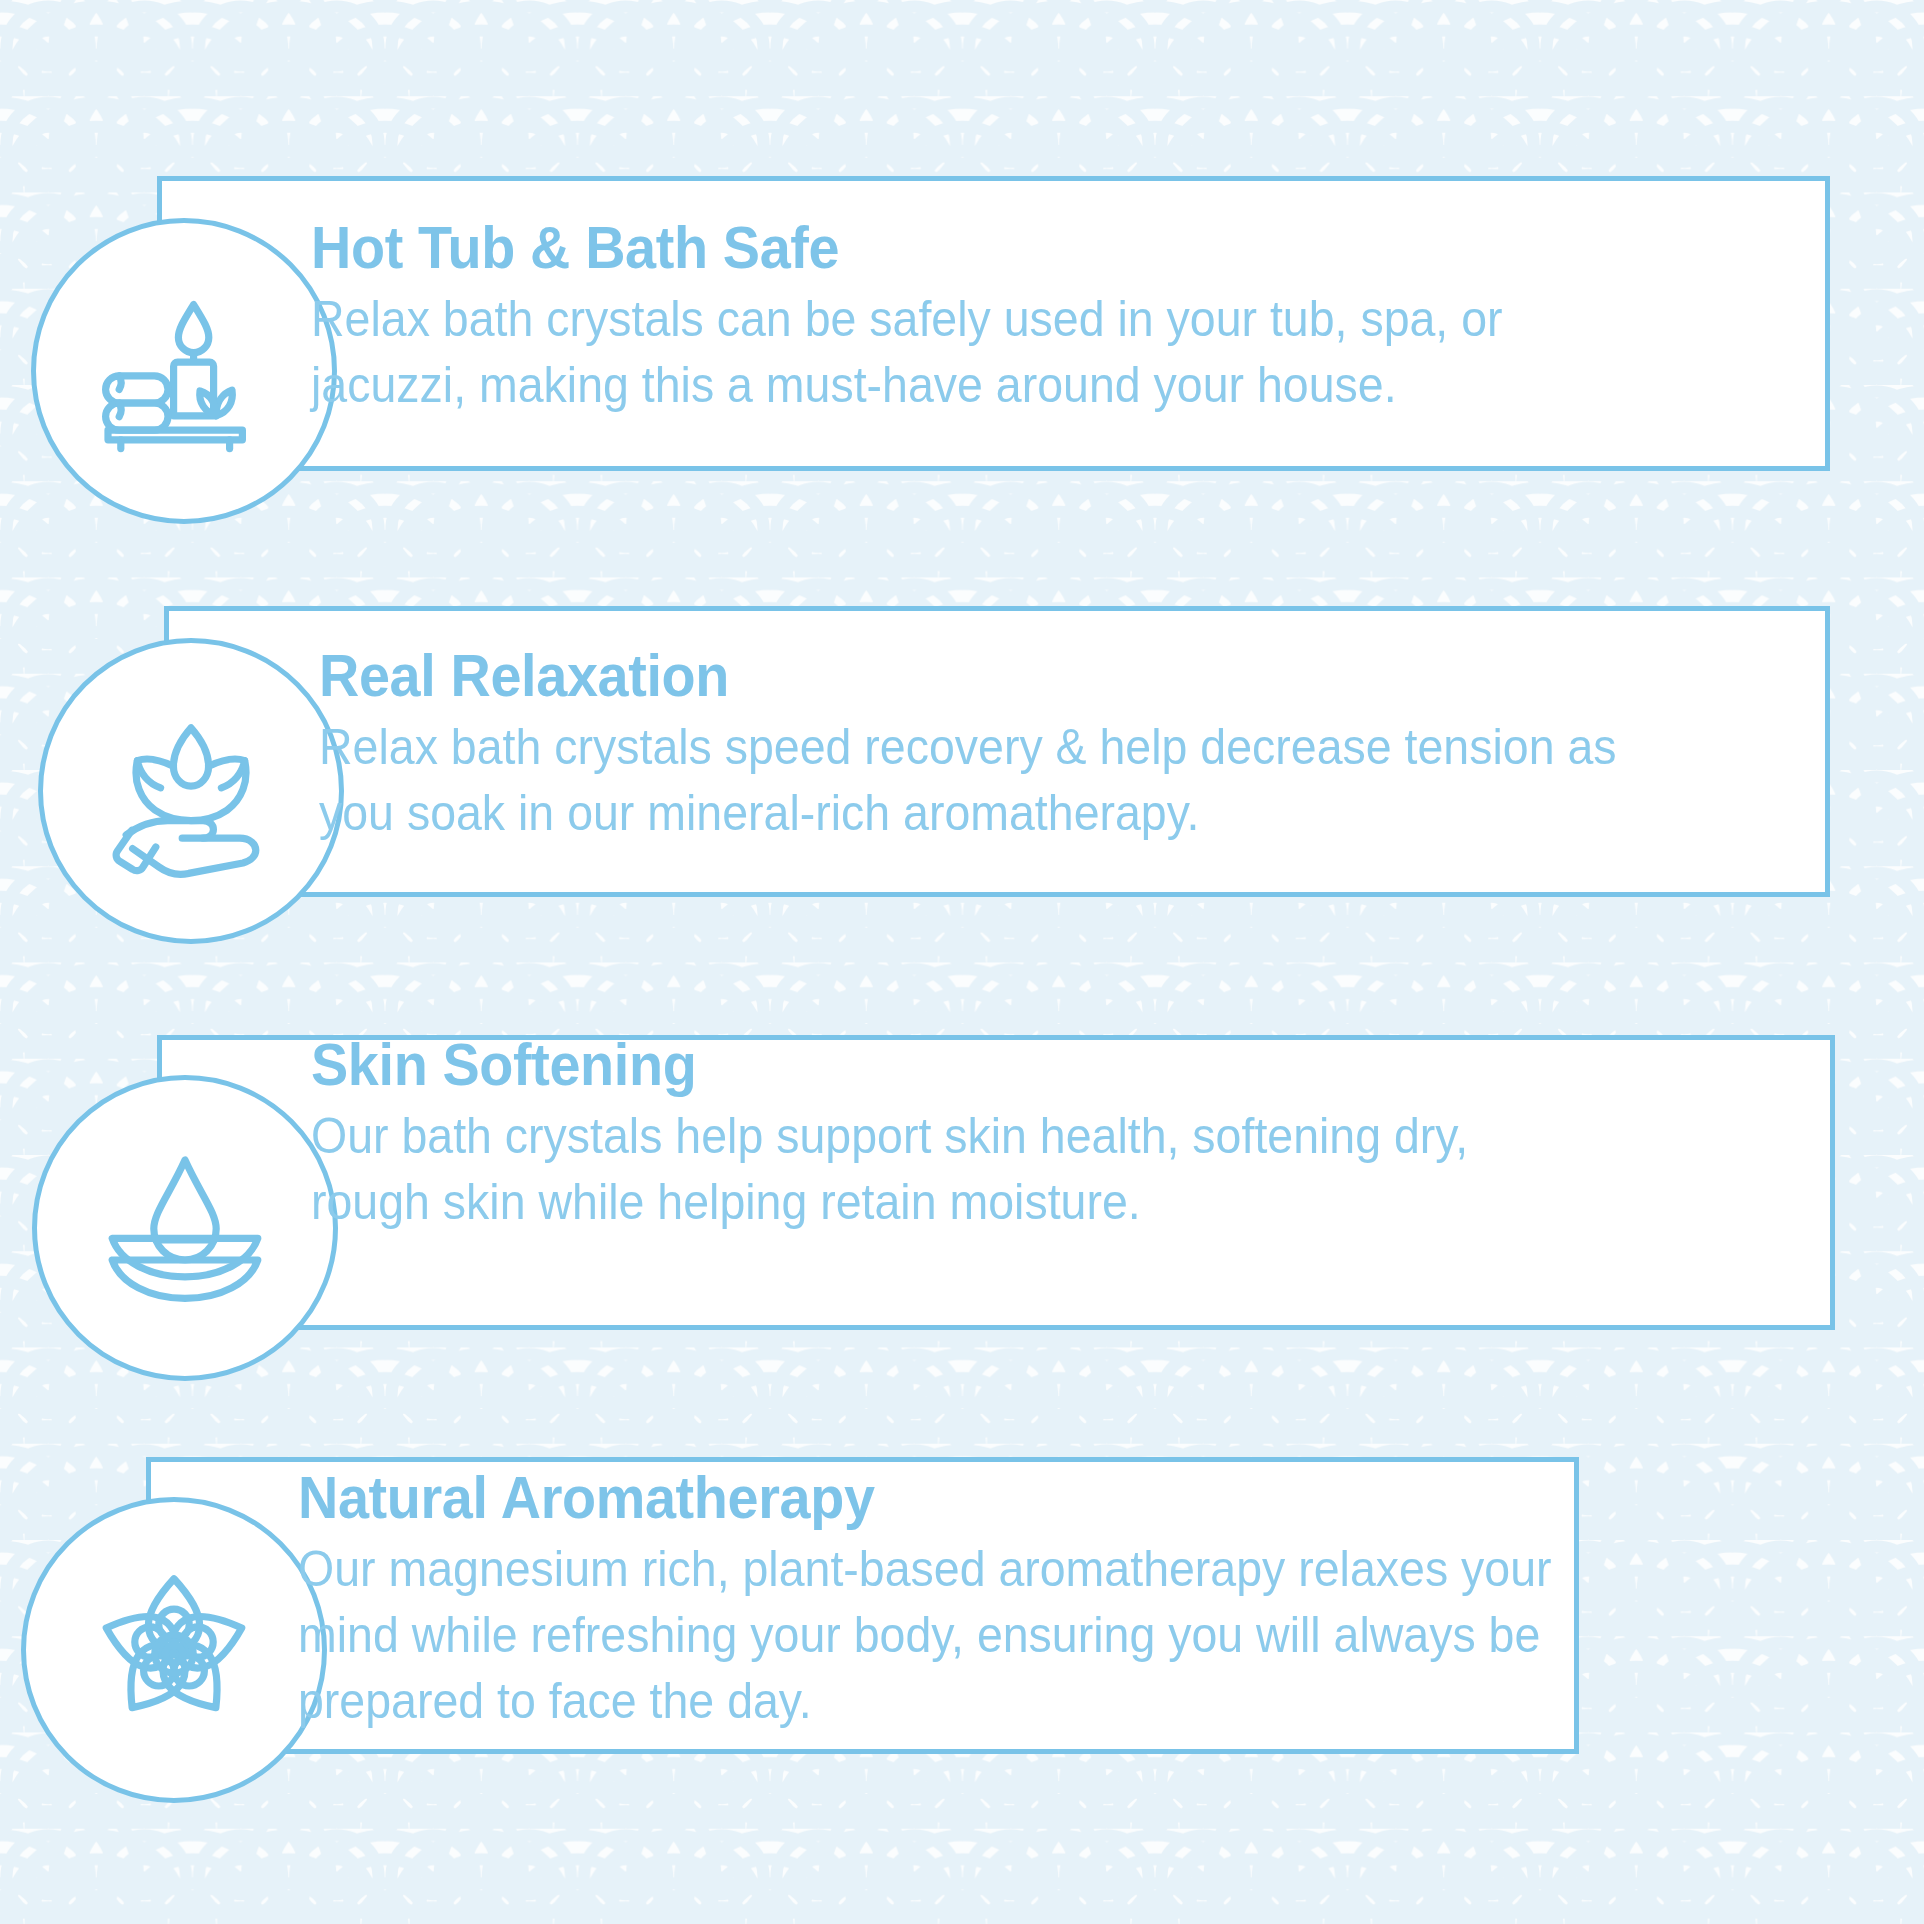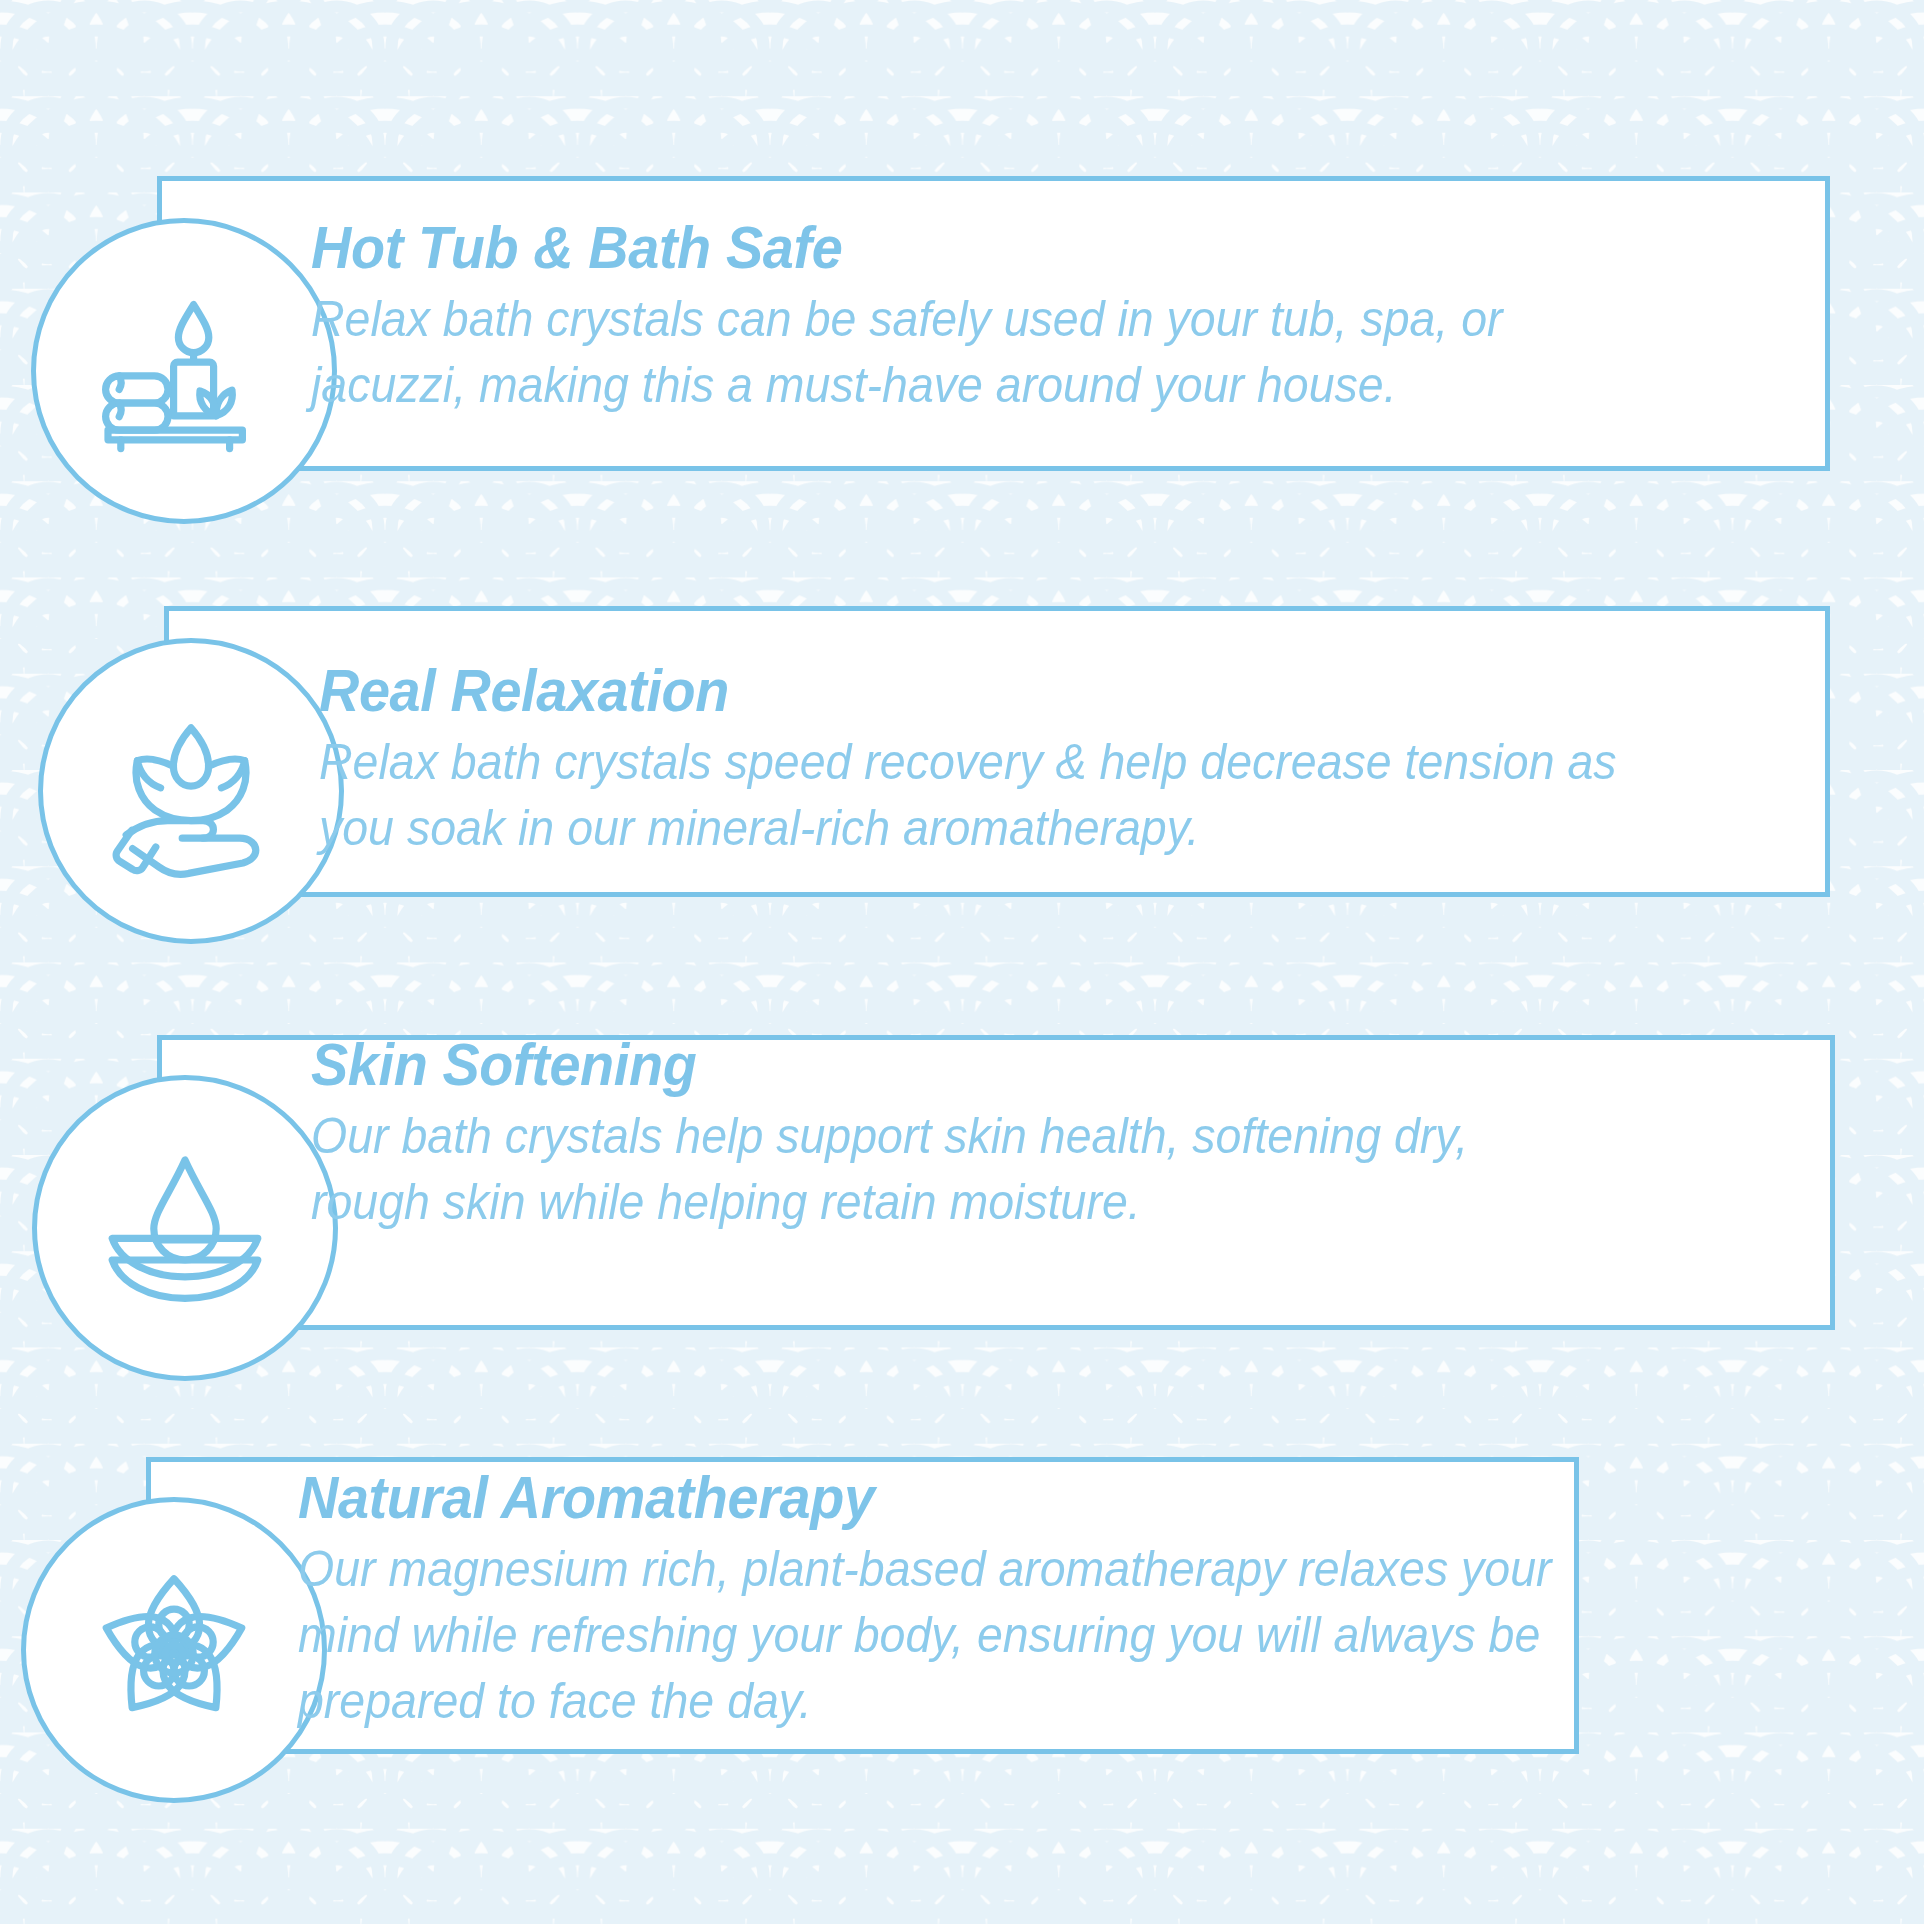--- a/index.html
+++ b/index.html
@@ -28,21 +28,20 @@
     width: 1925px;
     height: 1925px;
     z-index: 0;
   }
 
   
   #feature-list {
     position: absolute;
     inset: 0;
     z-index: 2;
-    font-style: italic;
   }
 
   .feature-row {
     position: absolute;
     left: 0;
   }
 
   
   .feature-card {
     position: absolute;
@@ -212,21 +211,21 @@
 
           <path d="M38 67 c-6 26 4 49 22 62 c13 9 29 13 45 13 c16 0 32 -4 45 -13 c18 -13 28 -36 22 -62"></path>
 
           <path d="M24 160 c16 -12 34 -18 52 -18 h44 c8 0 13 5 13 11 c0 6 -5 11 -13 11 h-26"></path>
           <path d="M120 164 h46 c12 0 20 7 20 15 c0 7 -6 13 -16 16 l-68 13 c-14 3 -26 0 -37 -8 l-33 -23"></path>
 
           <path d="M31 154 l-18 26 a9 9 0 0 0 3 13 l16 10 a9 9 0 0 0 13 -3 l16 -25"></path>
         </svg>
       </div>
 
-      <div class="feature-text" style="left:319px; top:646px; width:1468px;margin-top:15px;">
+      <div class="feature-text" style="left:319px; top:646px; width:1468px;">
         <div class="feature-title">Real Relaxation</div>
         <div class="feature-desc">
           <span class="ln">Relax bath crystals speed recovery &amp; help decrease tension as</span>
           <span class="ln">you soak in our mineral-rich aromatherapy.</span>
         </div>
       </div>
     </div>
 
     <div class="feature-row">
       <div class="feature-card" style="left:157px; top:1035px; width:1678px; height:295px;"></div>

